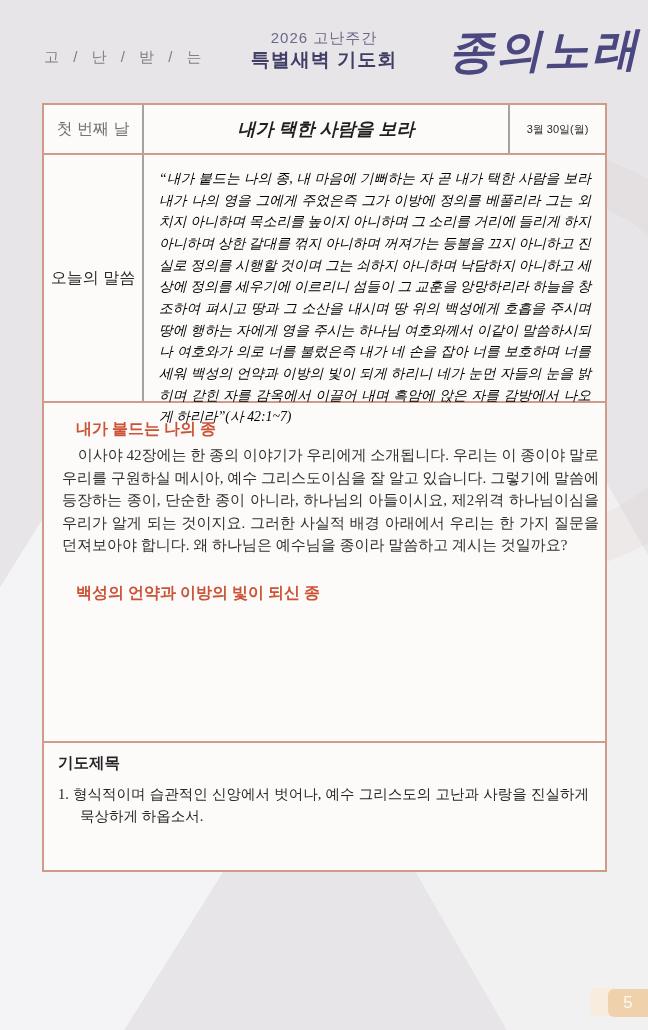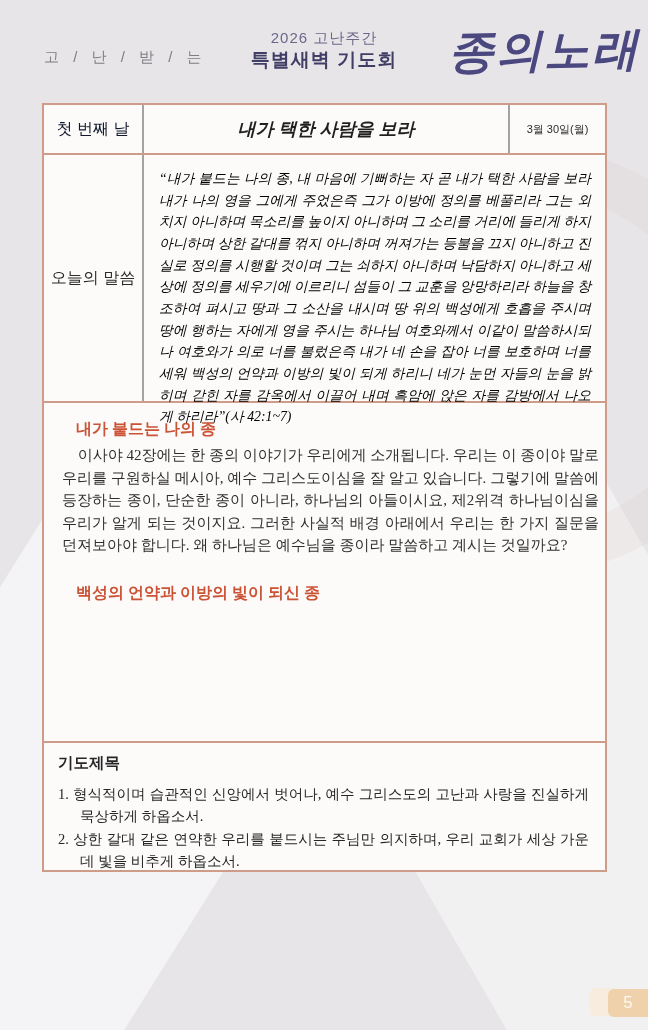--- a/index.html
+++ b/index.html
@@ -42,21 +42,21 @@
     border:2px solid #cf9c8a;background:#fdfbfa;
     box-sizing:border-box;
   }
   .trow{display:flex;border-bottom:2px solid #cf9c8a;box-sizing:border-box;}
   .trow:last-child{border-bottom:none;}
   .tcell{box-sizing:border-box;}
   .tcell + .tcell{border-left:2px solid #a3a3a3;}
 
   .row-title{height:50px;}
   .cell-day{width:98px;display:flex;align-items:center;justify-content:center;
-    font-size:16px;color:#0f172a;letter-spacing:0px;}
+    font-size:16px;color:#737373;letter-spacing:0px;}
   .cell-title{flex:1;display:flex;align-items:center;justify-content:center;
     font-size:18px;font-weight:bold;font-style:italic;color:#1f1f1f;}
   .cell-date{width:97px;display:flex;align-items:center;justify-content:center;
     font-size:11px;color:#2c2c2c;}
 
   .row-scripture{height:248px;}
   .cell-wordlabel{width:98px;display:flex;align-items:center;justify-content:center;
     font-size:16px;color:#2c2c2c;}
   .cell-scripture{flex:1;padding:13px 14px 10px 15px;
     font-family:"Liberation Serif", serif;font-style:italic;
@@ -116,21 +116,20 @@
 
     <div class="trow row-commentary">
       <div class="sec-heading">내가 붙드는 나의 종</div>
       <p class="sec-body">이사야 42장에는 한 종의 이야기가 우리에게 소개됩니다. 우리는 이 종이야 말로 우리를 구원하실 메시아, 예수 그리스도이심을 잘 알고 있습니다. 그렇기에 말씀에 등장하는 종이, 단순한 종이 아니라, 하나님의 아들이시요, 제2위격 하나님이심을 우리가 알게 되는 것이지요. 그러한 사실적 배경 아래에서 우리는 한 가지 질문을 던져보아야 합니다. 왜 하나님은 예수님을 종이라 말씀하고 계시는 것일까요?</p>
       <div class="sec-heading sec2-heading">백성의 언약과 이방의 빛이 되신 종</div>
     </div>
 
     <div class="trow row-prayer">
       <div class="prayer-title">기도제목</div>
       <div class="prayer-item">1. 형식적이며 습관적인 신앙에서 벗어나, 예수 그리스도의 고난과 사랑을 진실하게 묵상하게 하옵소서.</div>
-      <div class="prayer-item">2. 상한 갈대 같은 연약한 우리를 붙드시는 주님만 의지하며, 우리 교회가 세상 가운데 빛을 비추게 하옵소서.</div>
     </div>
 
   </div>
 
   <div class="badge-shadow"></div>
   <div class="page-badge">5</div>
 
 </div>
 
 </body></html>

